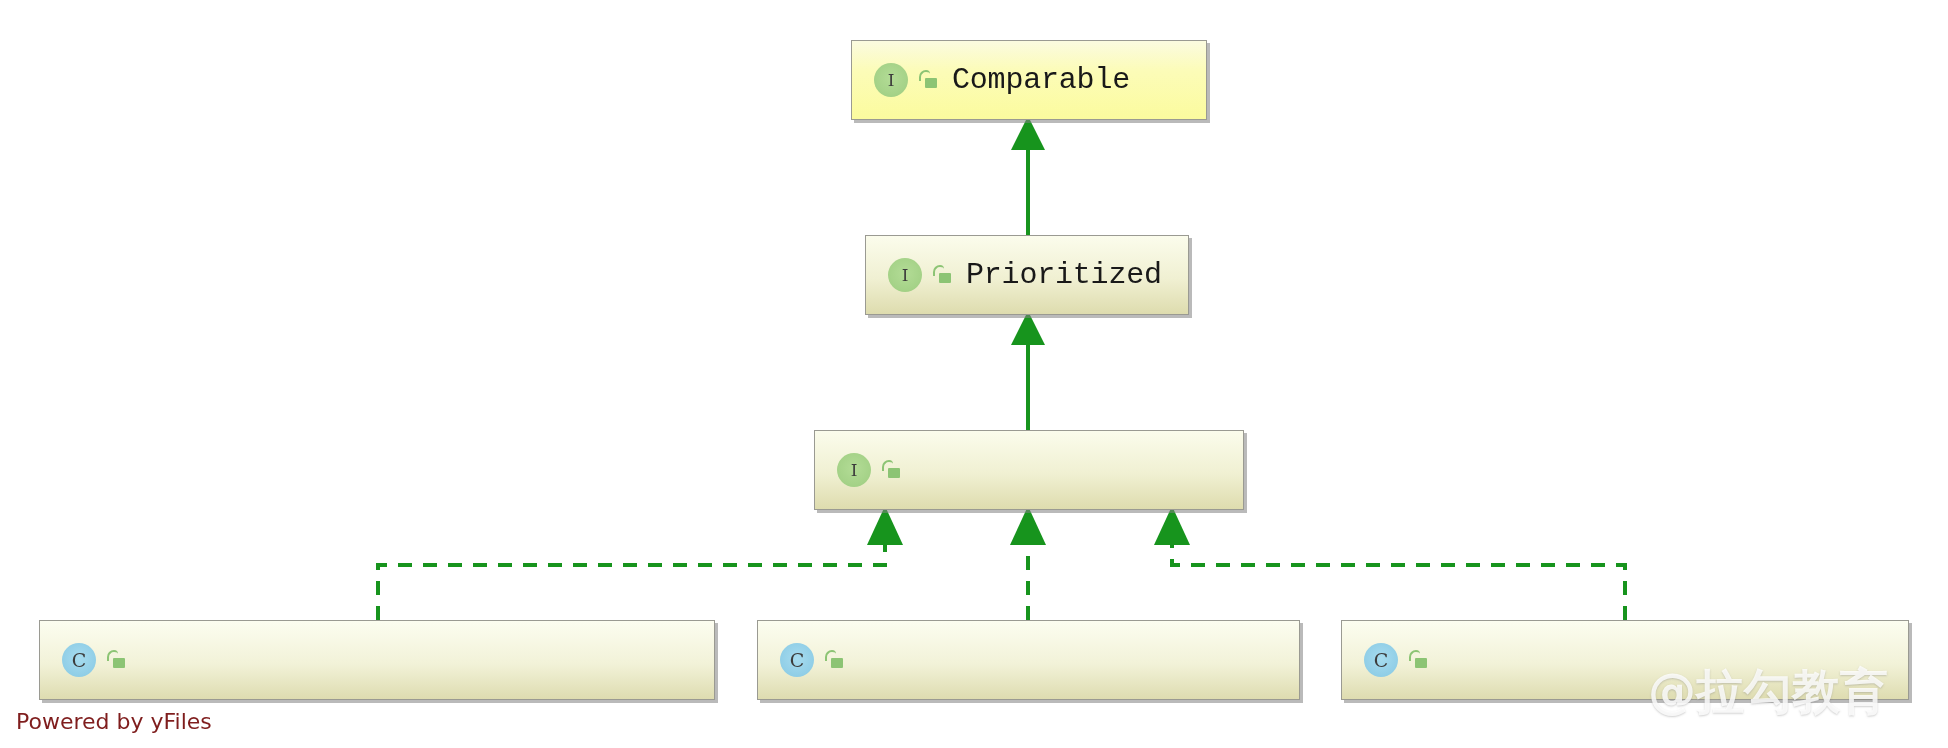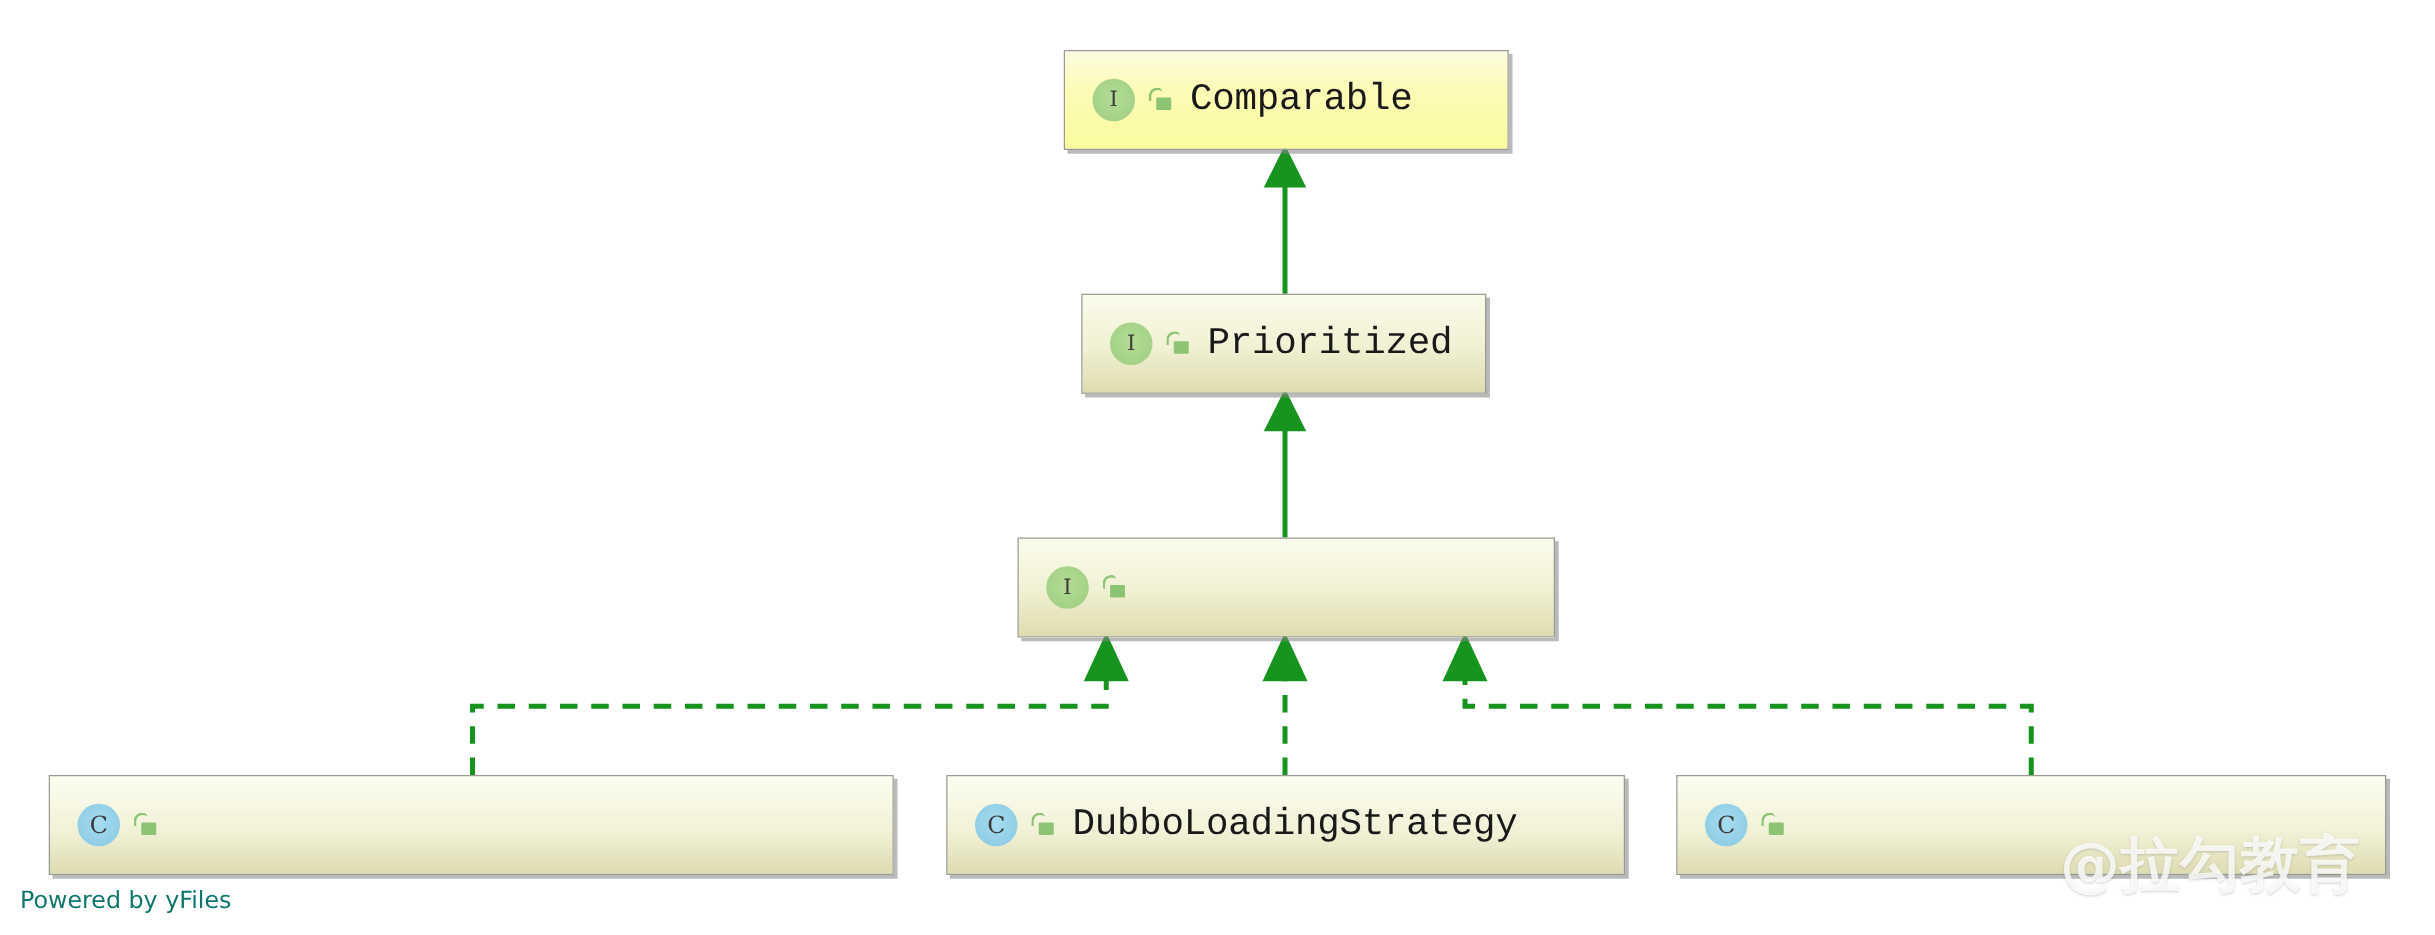--- a/index.html
+++ b/index.html
@@ -98,22 +98,22 @@
     font-size: 30px;
     color: #191919;
     white-space: nowrap;
     letter-spacing: -0.2px;
   }
   #yfiles-credit {
     position: absolute;
     left: 16px;
     top: 709px;
     font-family: "DejaVu Sans", "Liberation Sans", sans-serif;
-    font-size: 19px;
-    color: #0f766e;
+    font-size: 22px;
+    color: #7f1d1d;
     white-space: nowrap;
   }
   #watermark {
     position: absolute;
     left: 1648px;
     top: 660px;
     font-family: "DejaVu Sans", "Liberation Sans", sans-serif;
     font-size: 48px;
     font-weight: bold;
     color: rgba(255,255,255,0.82);
@@ -182,21 +182,20 @@
         <span class="body"></span>
     </span>
   </div>
 
   <div class="node klass" style="left:757px; top:620px; width:543px; height:80px;">
     <span class="badge c">C</span>
     <span class="lock">
       <span class="shackle"></span>
         <span class="body"></span>
     </span>
-    <span class="node-label">DubboLoadingStrategy</span>
   </div>
 
   <div class="node klass" style="left:1341px; top:620px; width:568px; height:80px;">
     <span class="badge c">C</span>
     <span class="lock">
       <span class="shackle"></span>
         <span class="body"></span>
     </span>
   </div>
 

